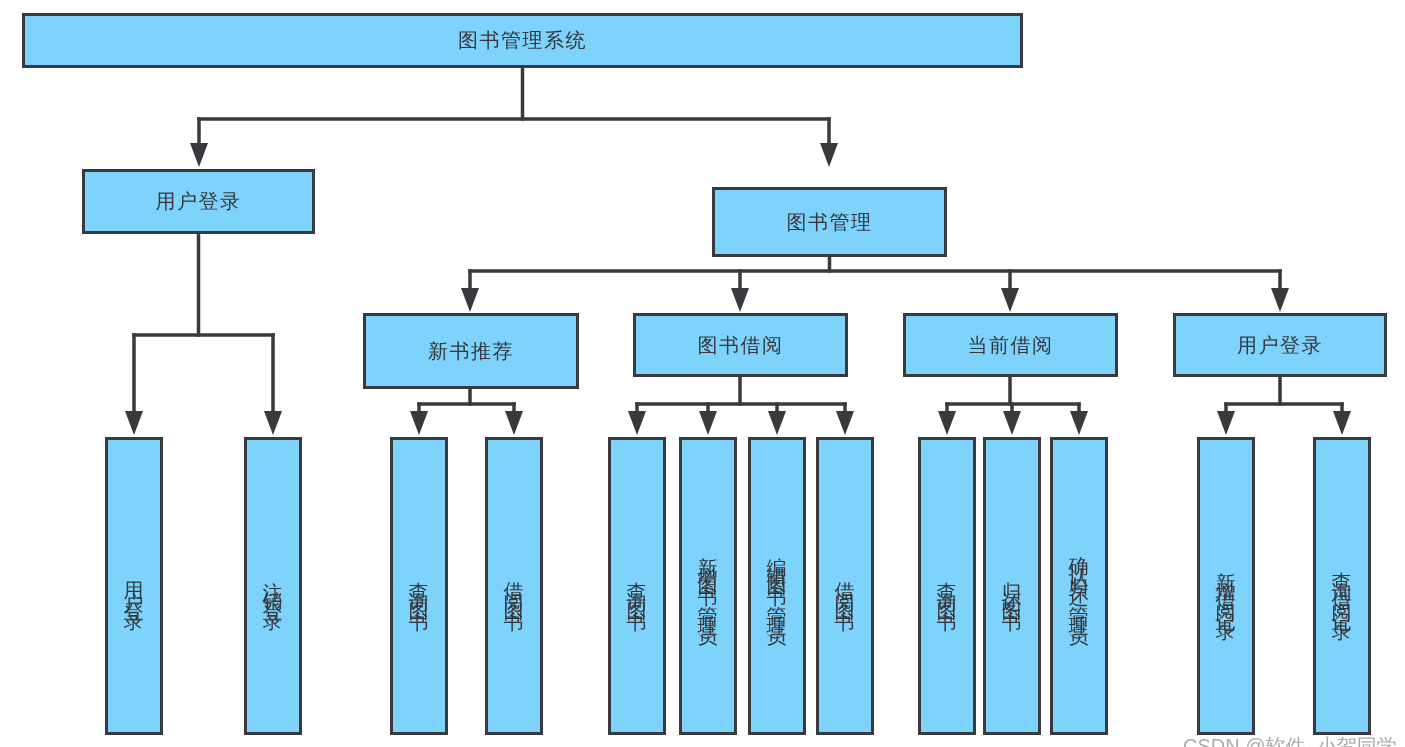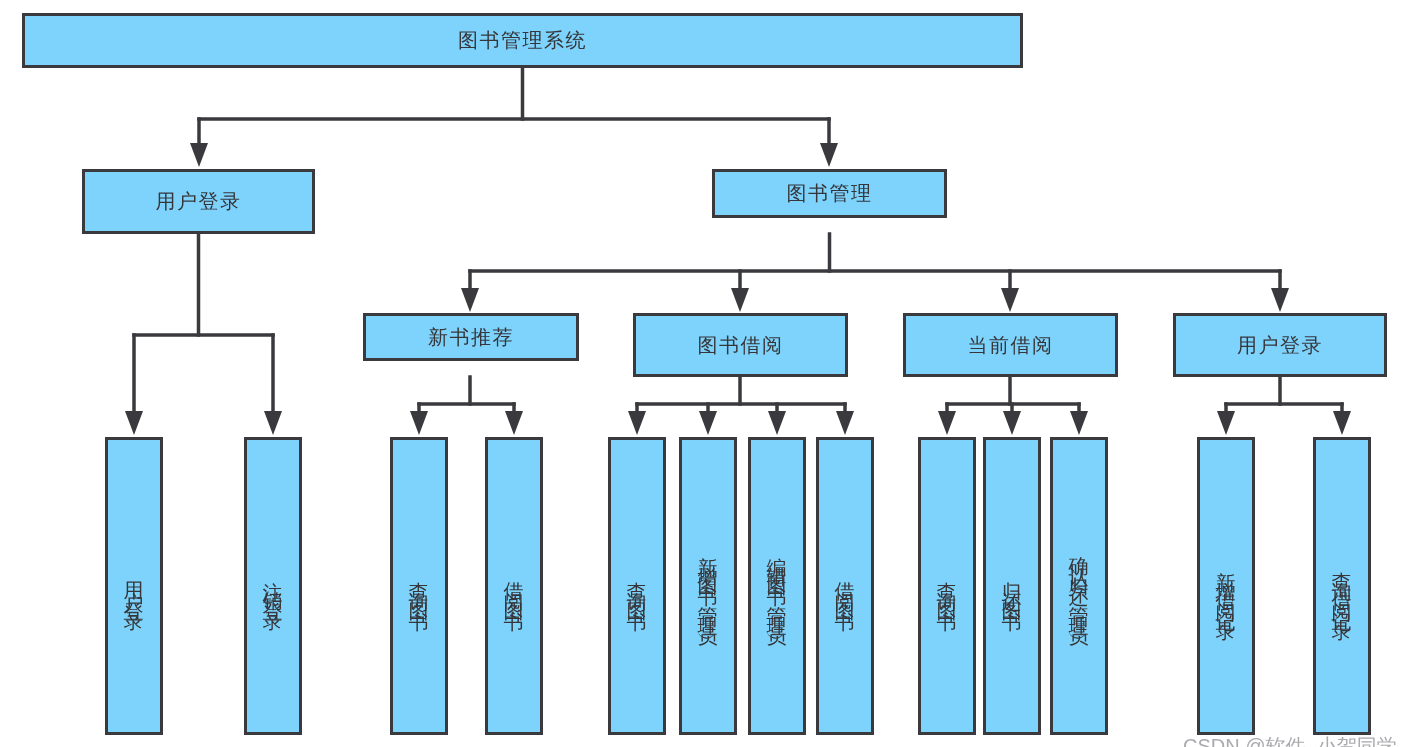--- a/index.html
+++ b/index.html
@@ -134,25 +134,25 @@
     <polygon points="1333,411 1351,411 1342,435"></polygon>
   </svg>
 
   <div class="box h" style="left:22px; top:13px; width:1001px; height:55px;">
     <span>图书管理系统</span>
   </div>
 
   <div class="box h" style="left:82px; top:169px; width:233px; height:65px;">
     <span>用户登录</span>
   </div>
-  <div class="box h" style="left:712px; top:169px; width:235px; height:49px;">
+  <div class="box h" style="left:712px; top:187px; width:235px; height:70px;">
     <span>图书管理</span>
   </div>
 
-  <div class="box h" style="left:363px; top:313px; width:216px; height:48px;">
+  <div class="box h" style="left:363px; top:313px; width:216px; height:76px;">
     <span>新书推荐</span>
   </div>
   <div class="box h" style="left:903px; top:313px; width:215px; height:64px;">
     <span>当前借阅</span>
   </div>
   <div class="box h" style="left:633px; top:313px; width:215px; height:64px;">
     <span>图书借阅</span>
   </div>
   <div class="box h" style="left:1173px; top:313px; width:214px; height:64px;">
     <span>用户登录</span>

